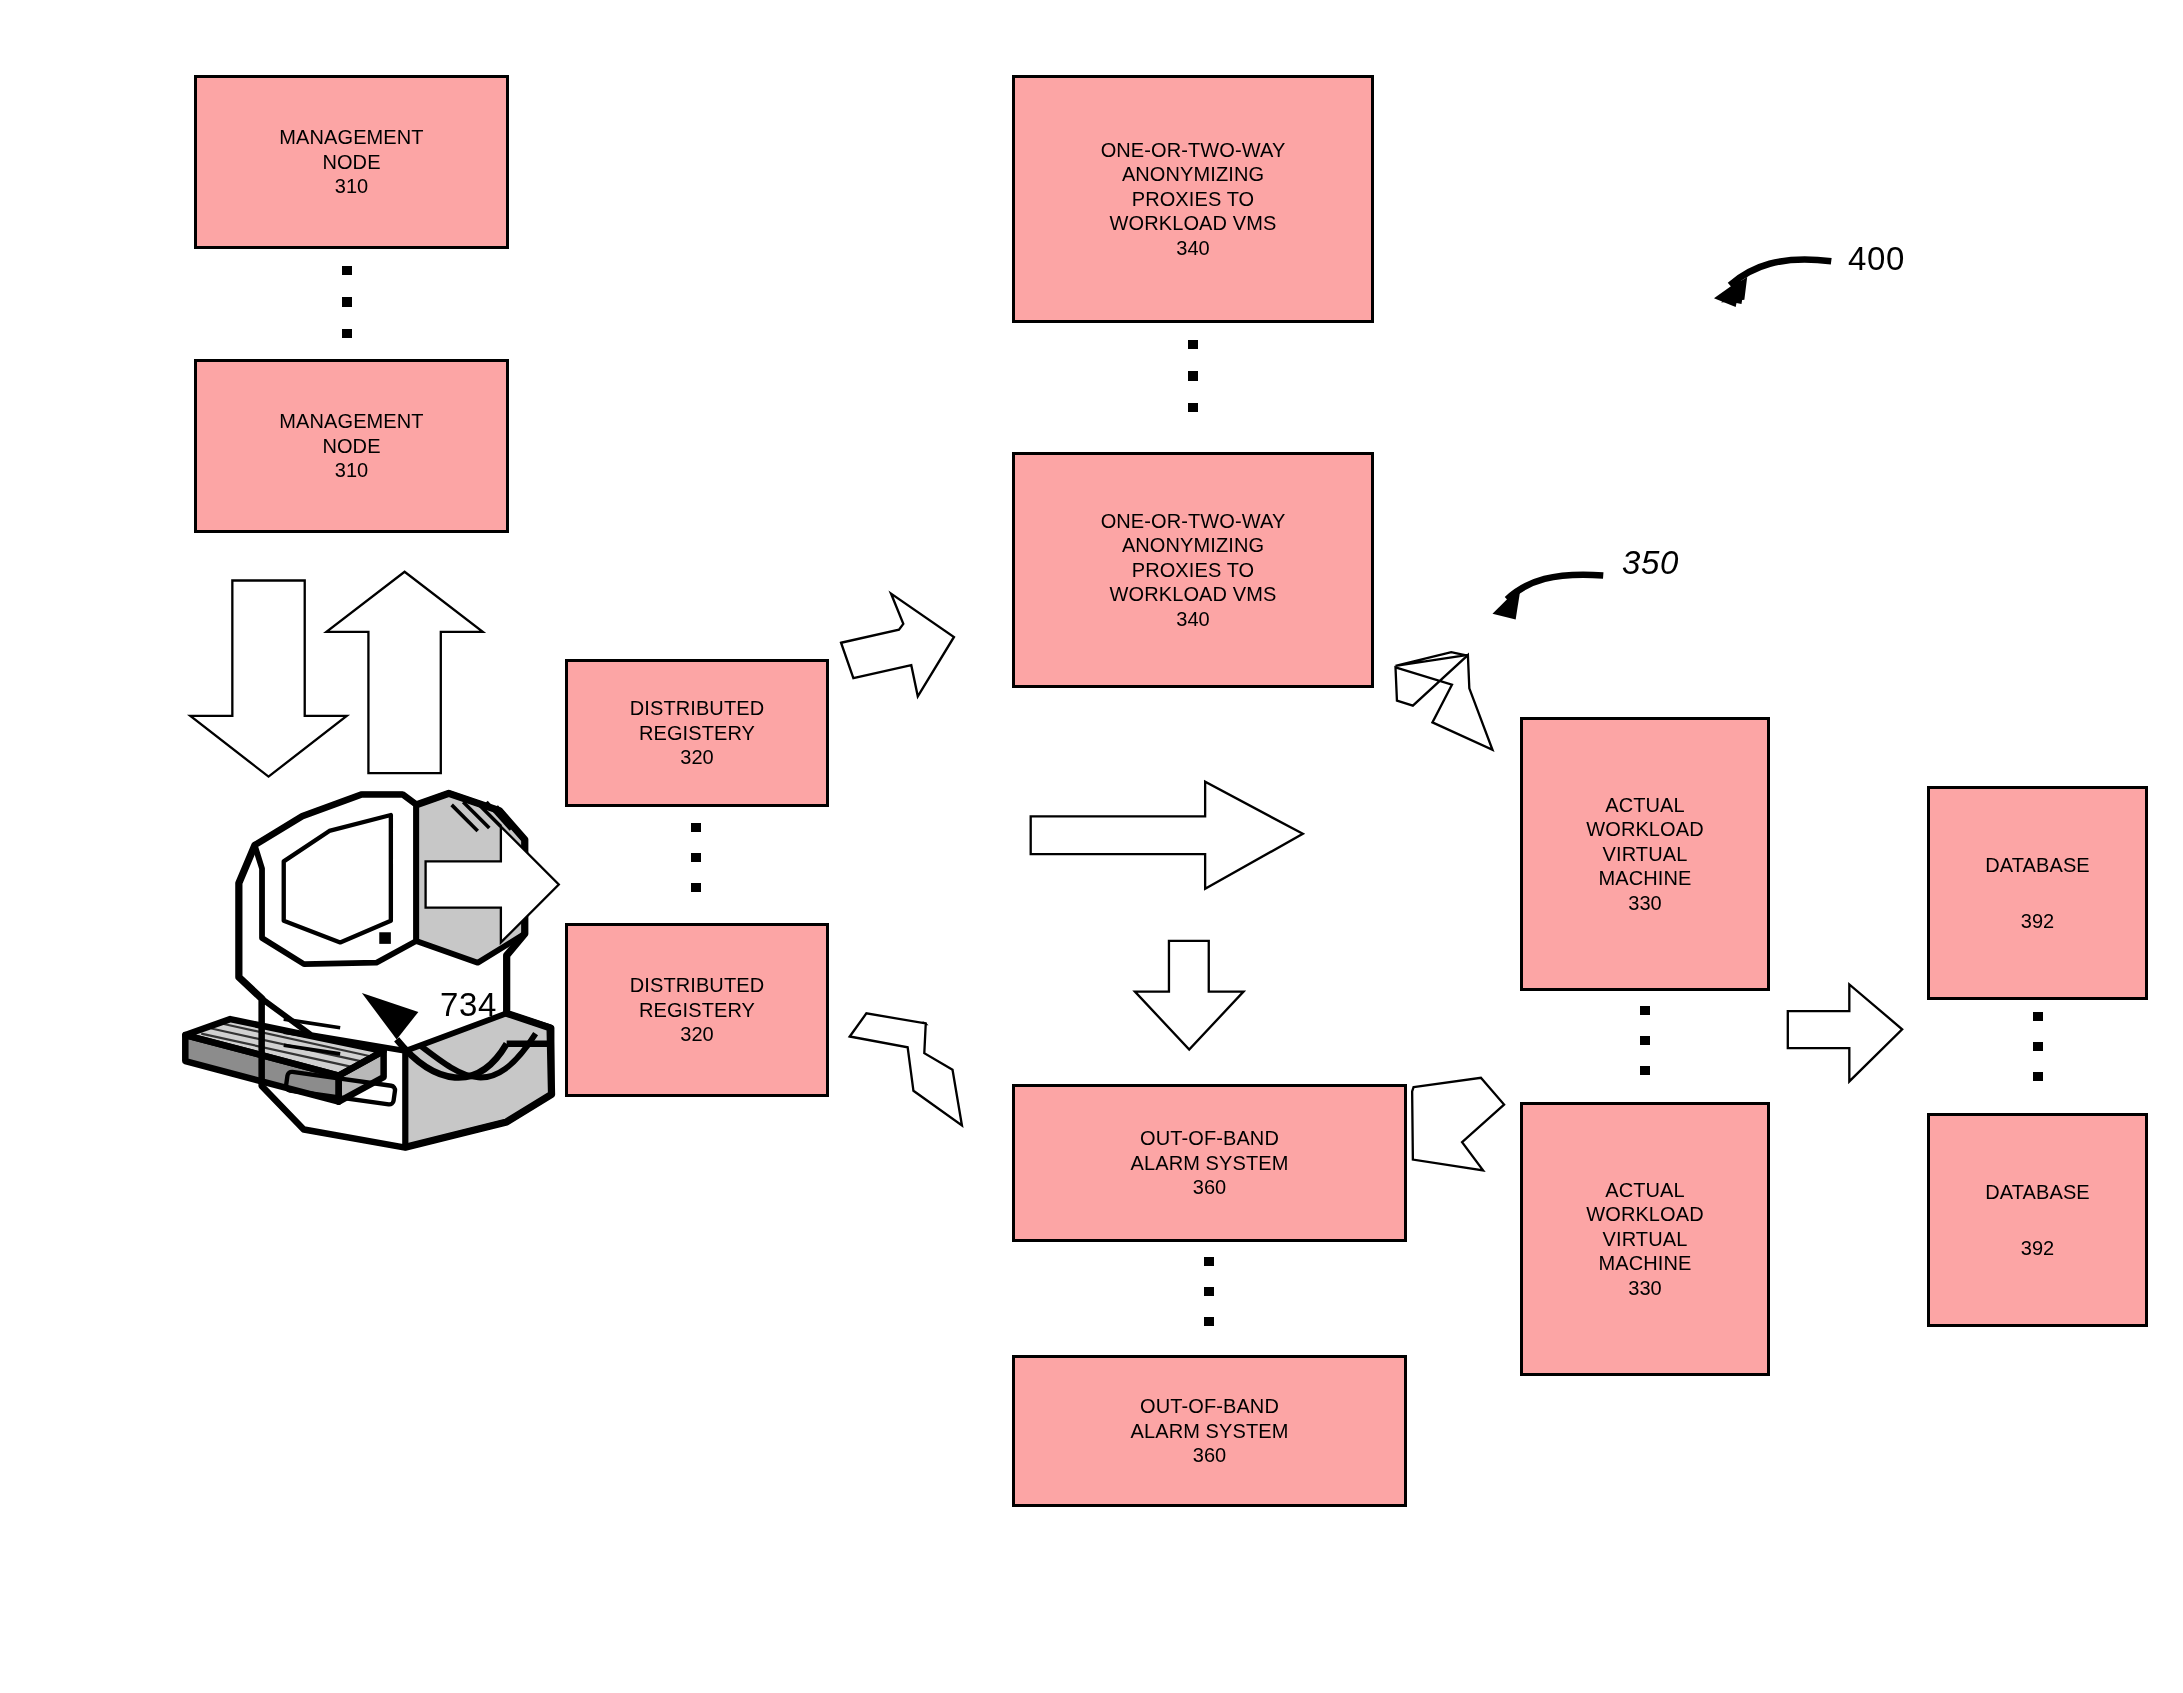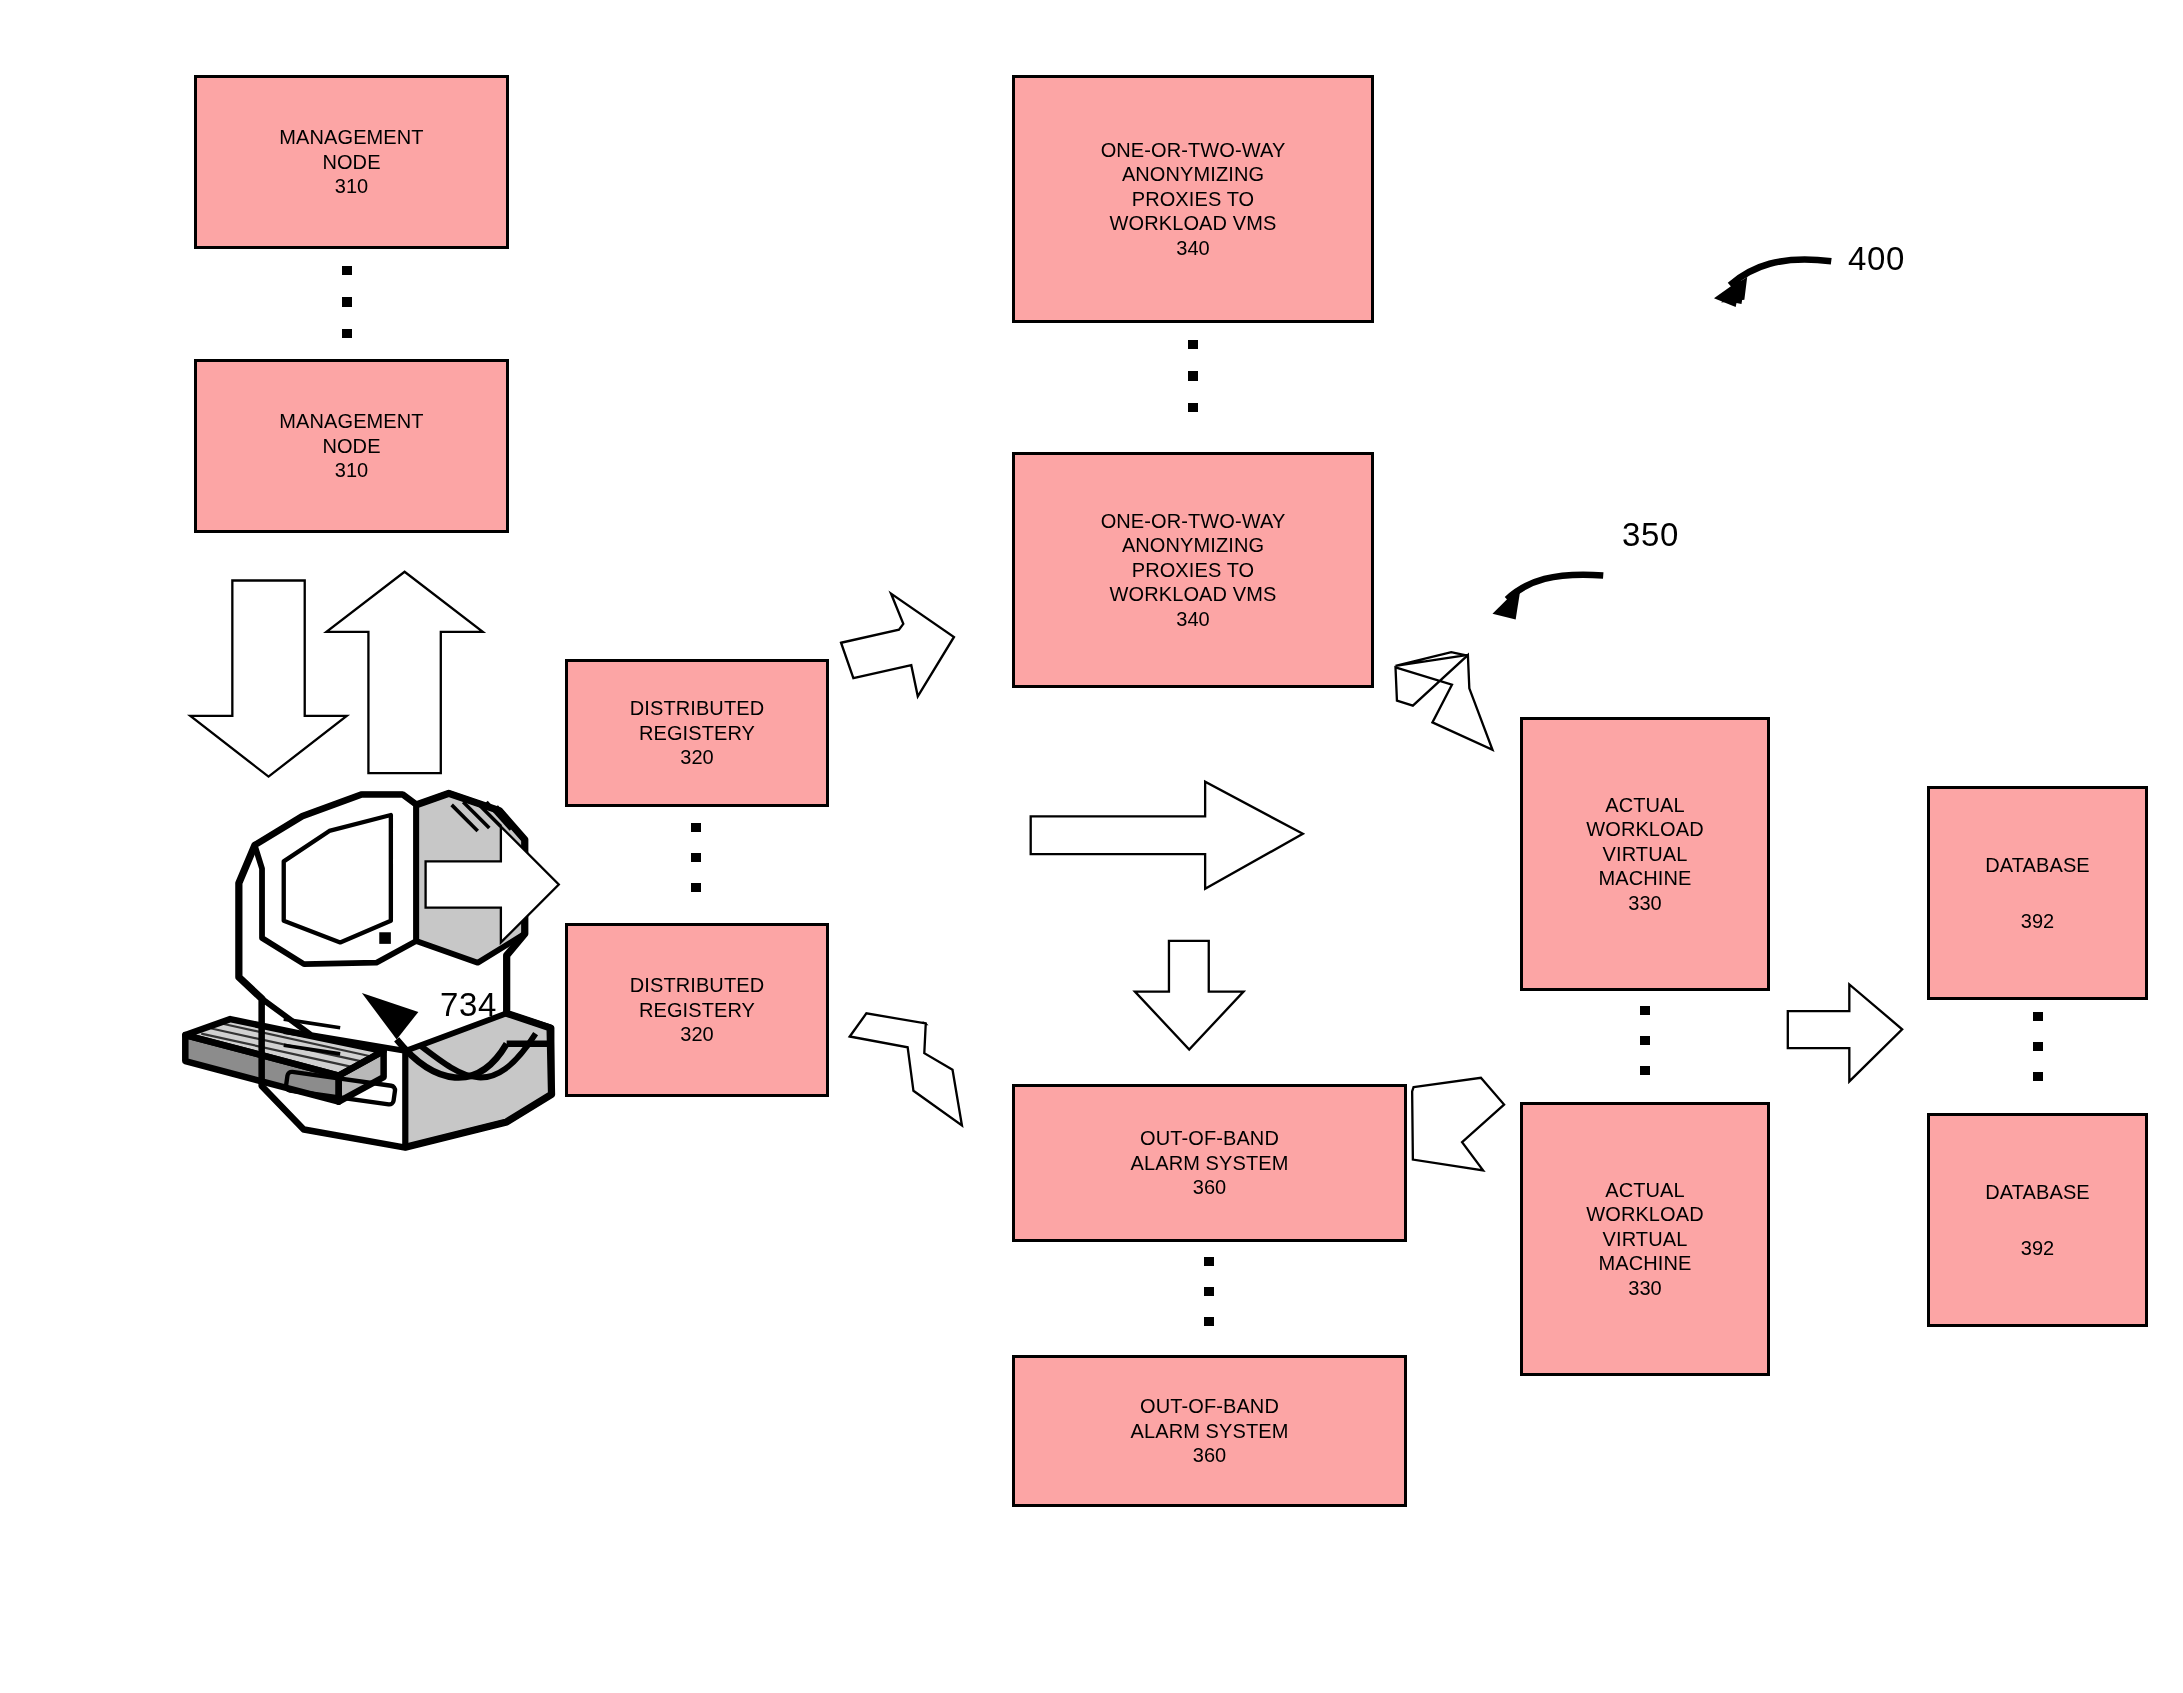--- a/index.html
+++ b/index.html
@@ -287,18 +287,18 @@
 
     <g>
       <path d="M 2215,795 C 2148,790 2110,802 2082,828" fill="none" stroke="#000000" stroke-width="9"></path>
       <polygon points="2100,818 2094,856 2062,848 2086,824" fill="#000000"></polygon>
     </g>
 
   </svg>
 
   <div class="callout" style="left:1848px; top:240px;">400</div>
 
-  <div class="callout" style="left:1622px; top:516px;">350</div>
+  <div class="callout" style="left:1622px; top:544px;font-style:italic;">350</div>
 
   <div class="callout" style="left:440px; top:986px;">734</div>
 
 </div>
 
 
 </body></html>

